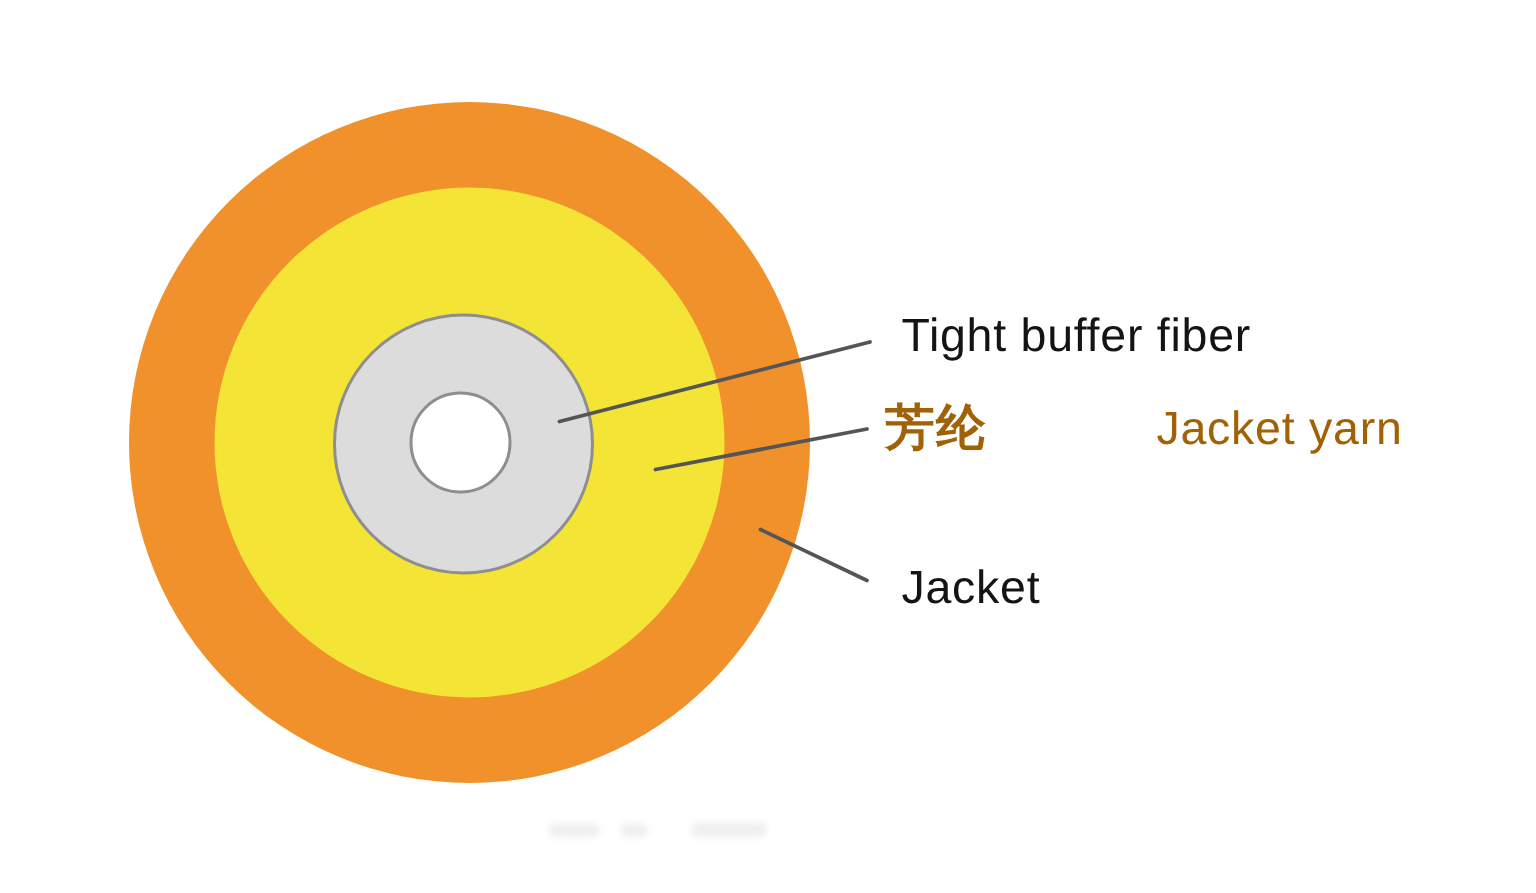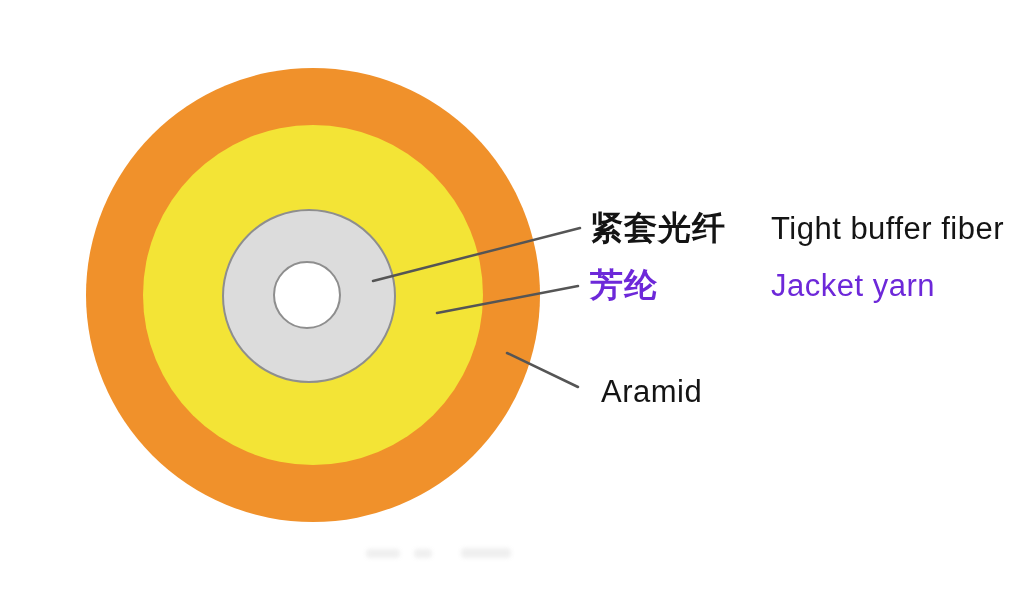--- a/index.html
+++ b/index.html
@@ -72,30 +72,29 @@
     <circle cx="309" cy="296" r="86" fill="var(--buffer)" stroke="var(--buffer_border)" stroke-width="2"></circle>
 
     <circle cx="307" cy="295" r="33" fill="var(--fiber)" stroke="var(--buffer_border)" stroke-width="2"></circle>
 
     <line x1="373" y1="281" x2="580" y2="228" stroke="var(--line)" stroke-width="2.5" stroke-linecap="round"></line>
     <line x1="437" y1="313" x2="578" y2="286" stroke="var(--line)" stroke-width="2.5" stroke-linecap="round"></line>
     <line x1="507" y1="353" x2="578" y2="387" stroke="var(--line)" stroke-width="2.5" stroke-linecap="round"></line>
   </svg>
 
   <div class="label-row row-tight-buffer" style="color: rgb(20, 20, 20);">
-    <span class="label-cn">紧套光纤</span>
     <span class="label-en">Tight buffer fiber</span>
   </div>
 
-  <div class="label-row row-aramid" style="color: #6d28d9;">
+  <div class="label-row row-aramid" style="color: #a16207;">
     <span class="label-cn">芳纶</span>
     <span class="label-en">Jacket yarn</span>
   </div>
 
   <div class="label-row row-jacket" style="color: rgb(20, 20, 20);">
-    <span class="label-en">Aramid</span>
+    <span class="label-en">Jacket</span>
   </div>
 
   <div class="watermark-smudge smudge-1"></div>
   <div class="watermark-smudge smudge-2"></div>
   <div class="watermark-smudge smudge-3"></div>
 
 </div>
 
 </body></html>

